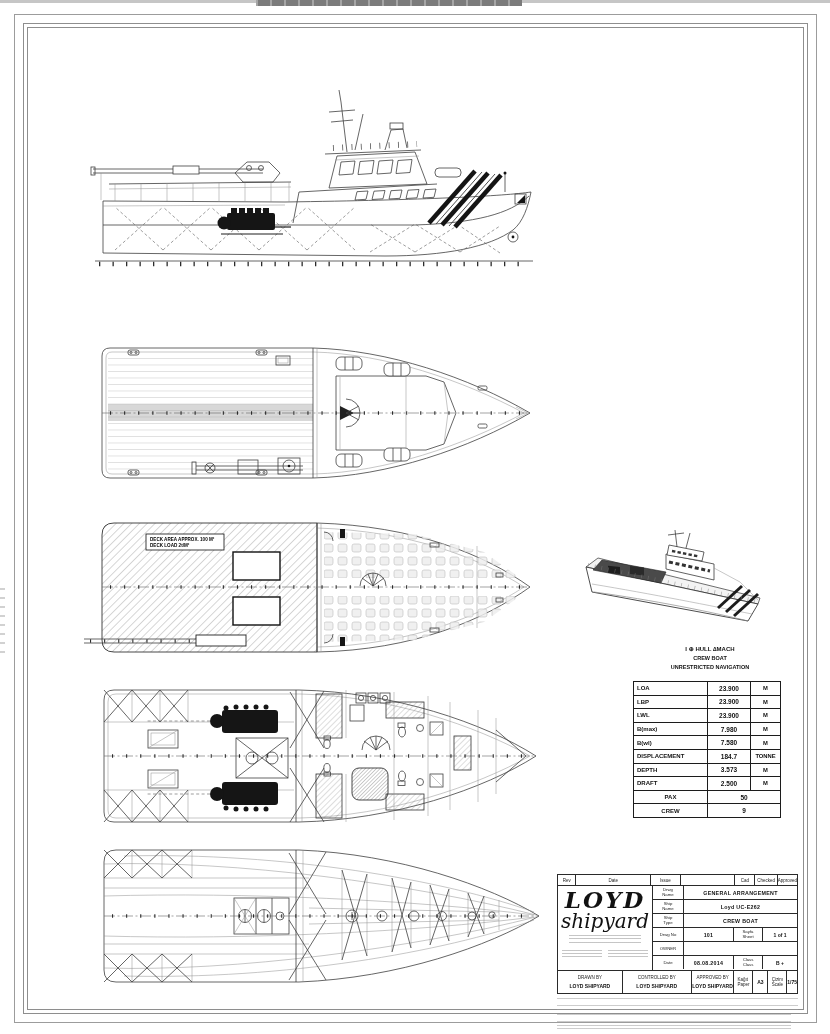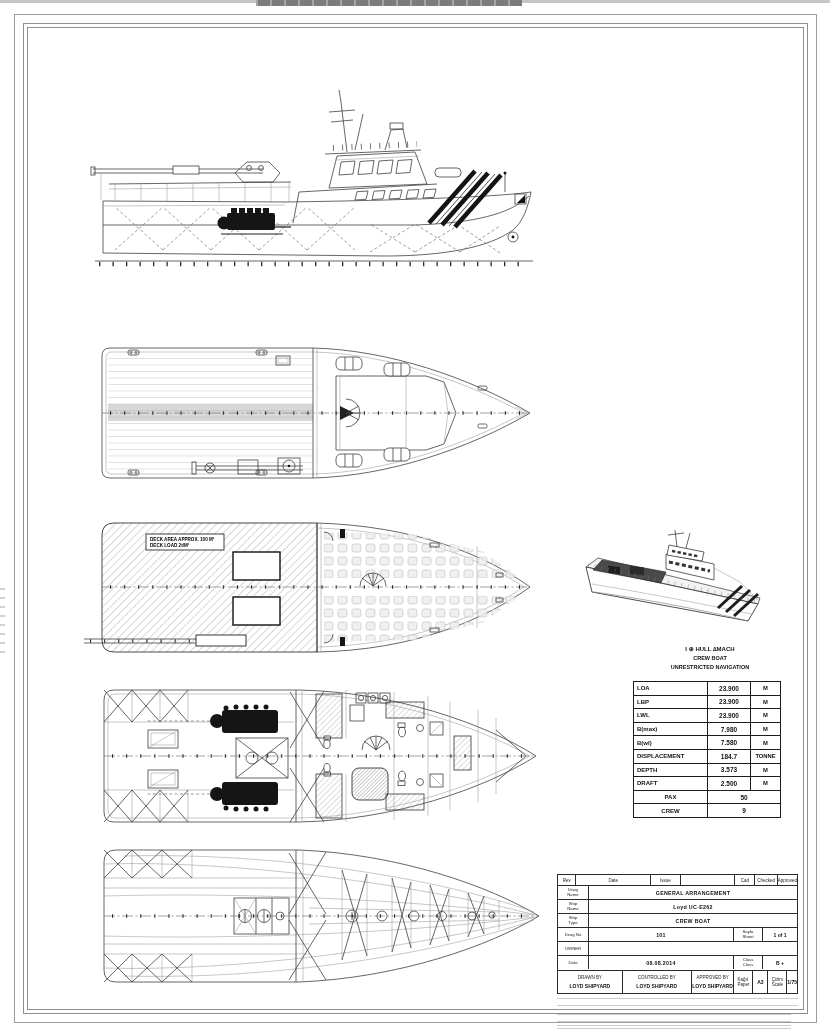--- a/index.html
+++ b/index.html
@@ -670,20 +670,29 @@
         <div class="hcell" style="width:76px">Date</div>
         <div class="hcell" style="width:30px">Issue</div>
         <div class="hcell" style="width:55px"></div>
         <div class="hcell" style="width:20px">Cad</div>
         <div class="hcell" style="width:22px">Checked</div>
         <div class="hcell" style="flex:1">Approved</div>
       </div>
 
       <div class="tb-row" style="height:84px">
         <div class="tb-main" style="width:100%">
+          <div class="logo-cell">
+            <div class="logo-top">LOYD</div>
+            <div class="logo-bottom">shipyard</div>
+            <div class="addr"></div>
+            <div class="contacts">
+                <div></div>
+                <div></div>
+              </div>
+          </div>
           <div class="tb-rows">
             <div class="dr">
               <div class="lab pre">Drwg
 Name</div>
               <div class="val">GENERAL ARRANGEMENT</div>
             </div>
             <div class="dr">
               <div class="lab pre">Ship
 Name</div>
               <div class="val">Loyd UC-E262</div>

